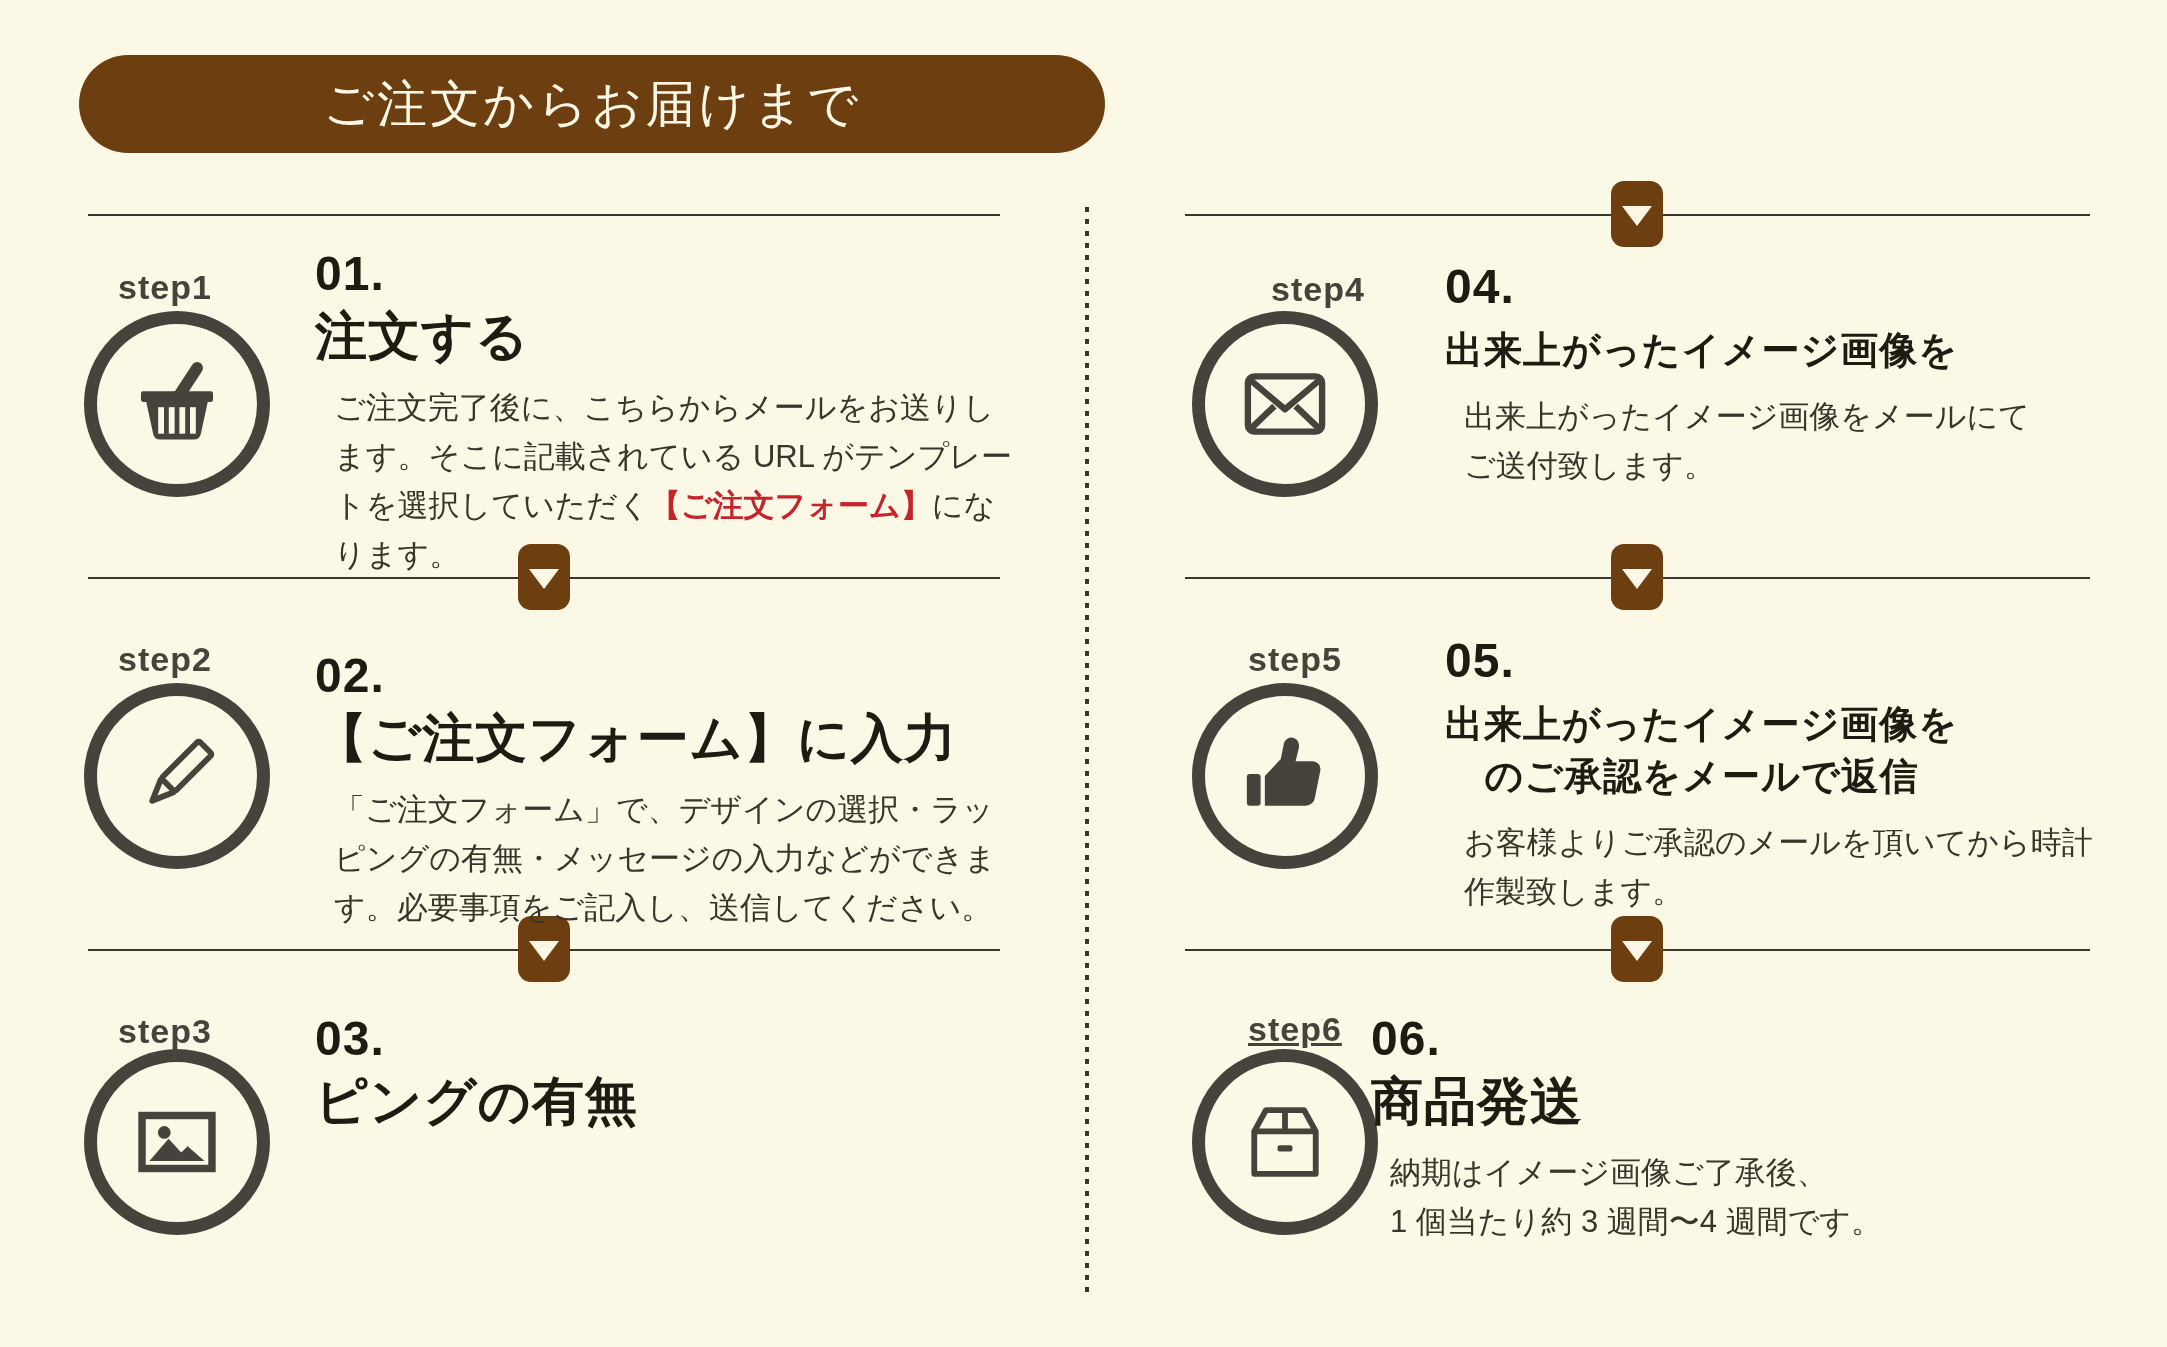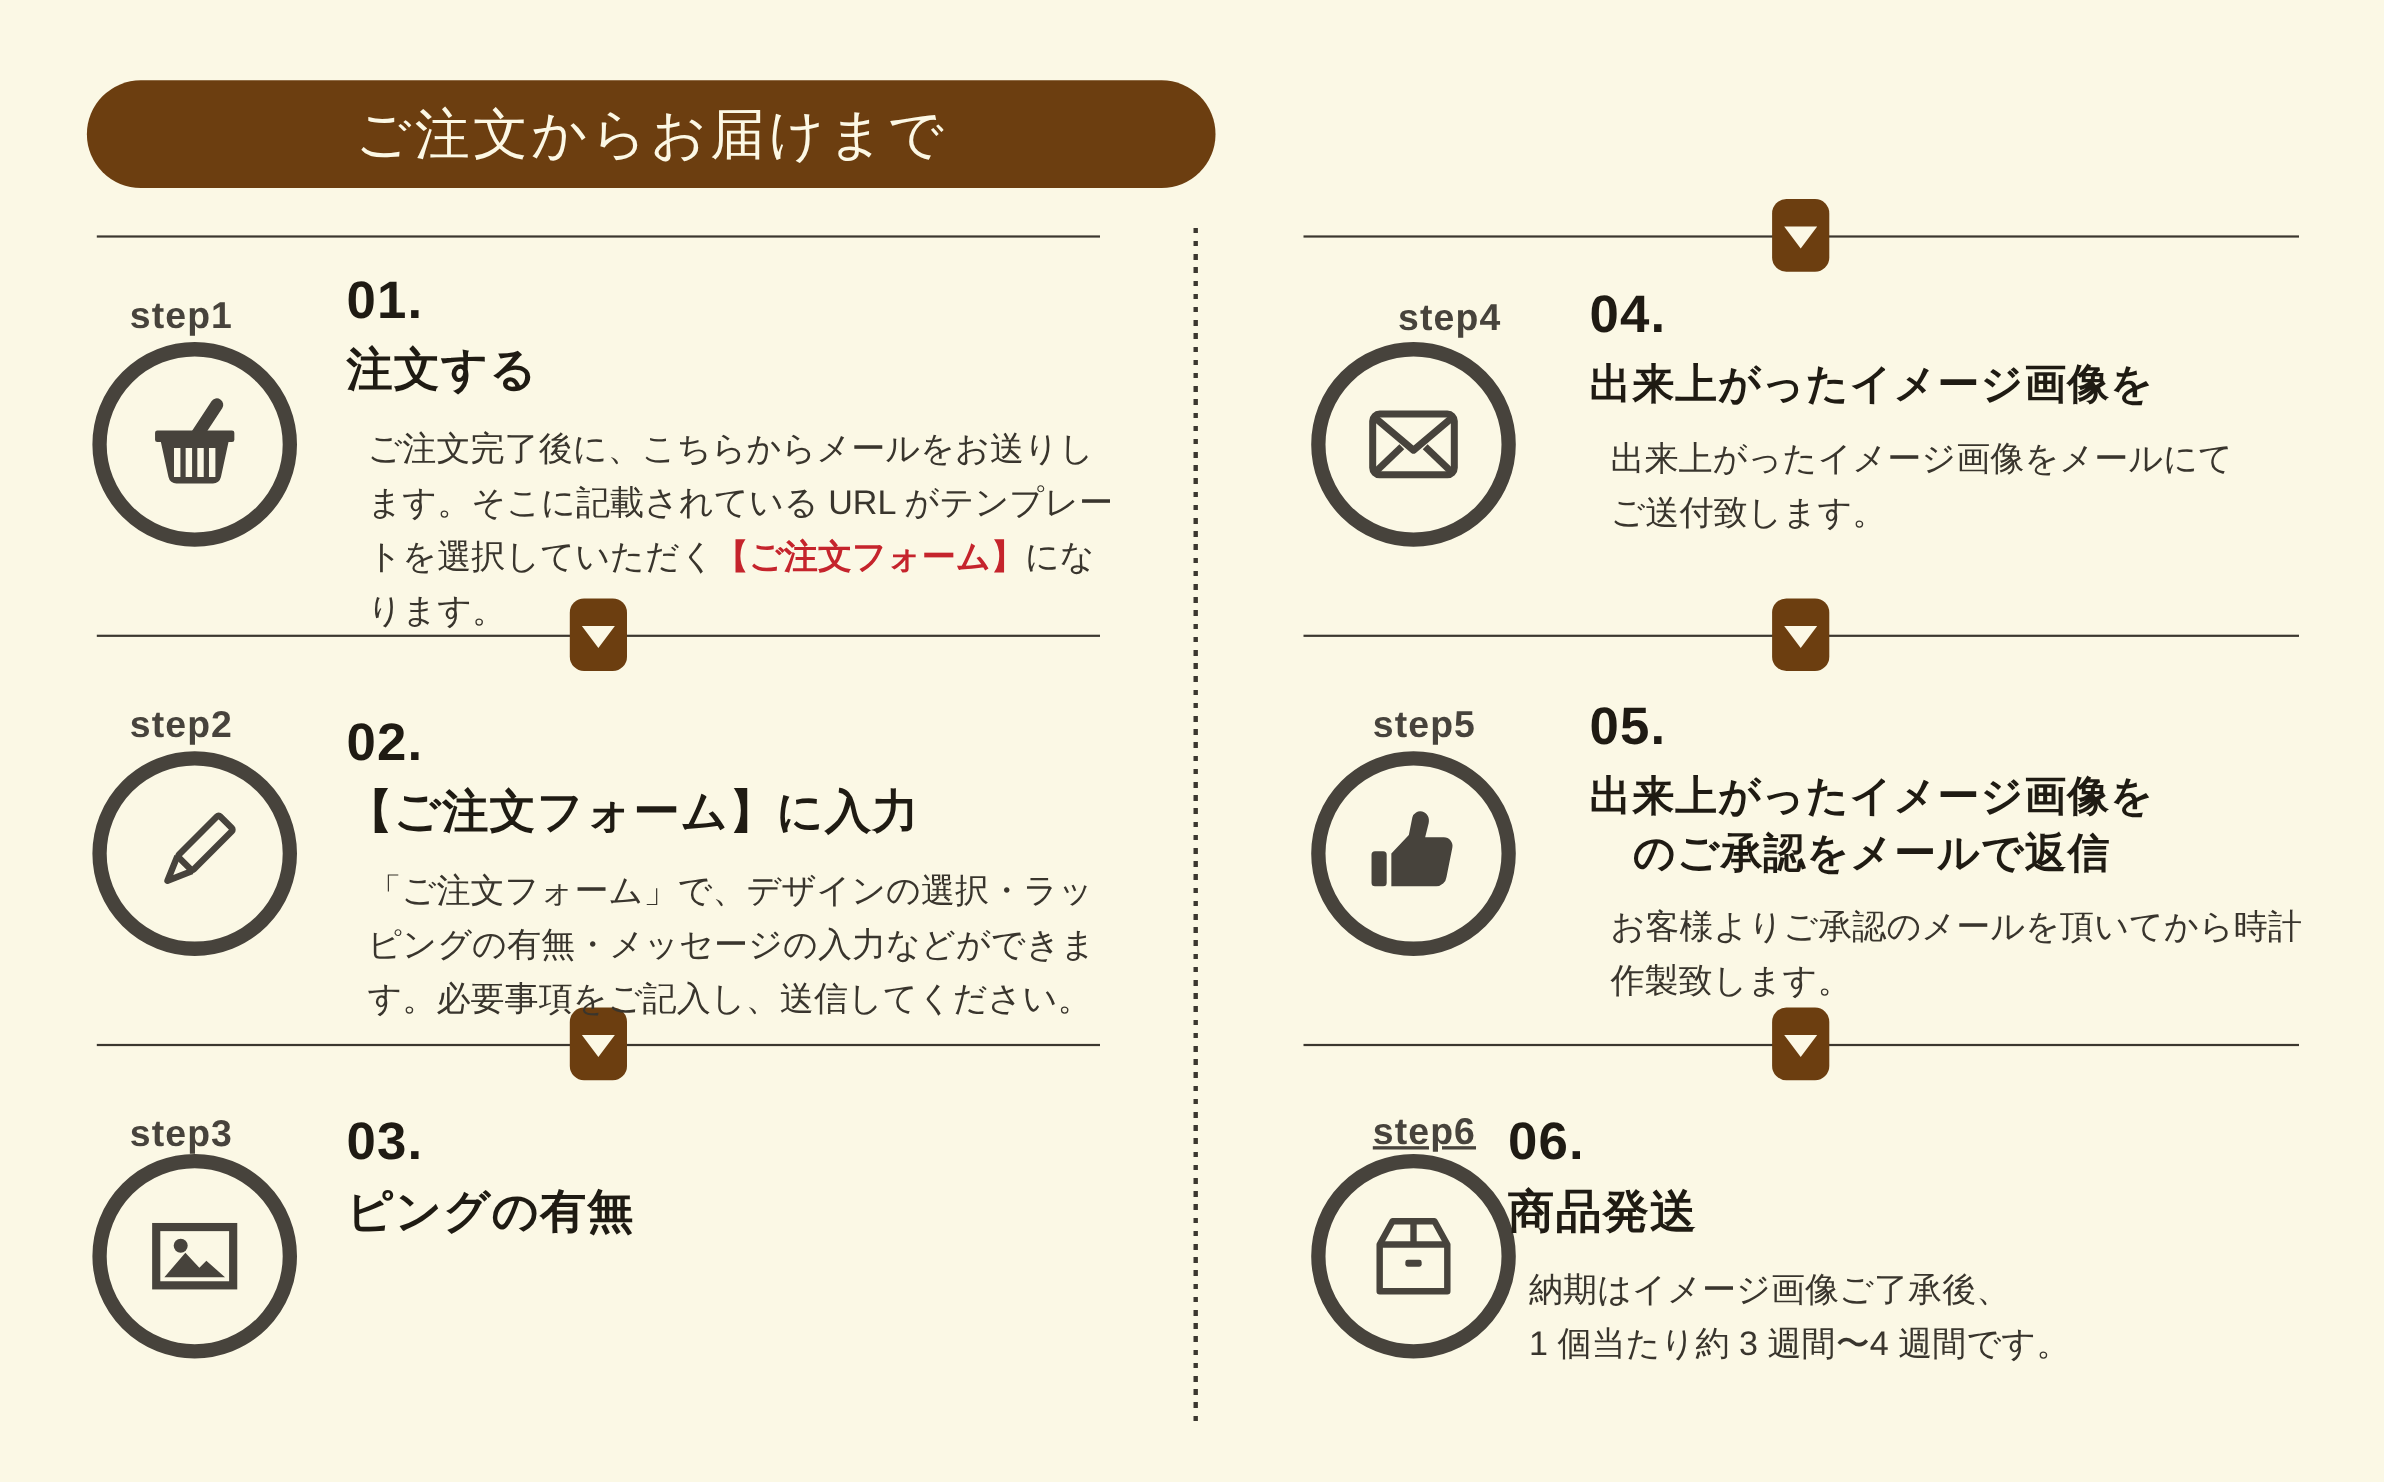--- a/index.html
+++ b/index.html
@@ -5,21 +5,21 @@
   :root{
     --background:#FBF8E5; --brown:#6C3E10; --red:#C5242C; --heading:#1F1B13;
     --body_text:#39352D; --icon:#47433C; --pill_text:#FCF8E5; --line:#3B372F;
   }
   *{box-sizing:border-box;}
   html,body{margin:0;padding:0;}
   body{background:var(--background);font-family:"Liberation Sans","DejaVu Sans",sans-serif;}
   .stage{position:relative;width:2167px;height:1347px;background:var(--background);overflow:hidden;}
 
   
-  .pill{position:absolute;left:79px;top:73px;width:1026px;height:98px;background:var(--brown);
+  .pill{position:absolute;left:79px;top:55px;width:1026px;height:98px;background:var(--brown);
         border-radius:60px;display:flex;align-items:center;justify-content:center;}
   .pill span{color:var(--pill_text);font-size:50px;font-weight:500;letter-spacing:3px;}
 
   
   .vdot{position:absolute;left:1085px;top:207px;width:4px;height:1088px;
         background:repeating-linear-gradient(to bottom,var(--line) 0 5px,transparent 5px 12px);}
   .hline{position:absolute;height:2px;background:var(--line);}
   .hl-l{left:88px;width:912px;}
   .hl-r{left:1185px;width:905px;}
   .r1{top:214px;} .r2{top:577px;} .r3{top:949px;}
@@ -33,21 +33,21 @@
   .a1{top:181px;} .a2{top:544px;} .a3{top:916px;}
 
   
   .step-label{position:absolute;font-size:34px;font-weight:bold;color:var(--icon);letter-spacing:1px;}
   .ring{position:absolute;width:186px;height:186px;border:13px solid var(--icon);border-radius:50%;}
   .ring svg{position:absolute;inset:0;margin:auto;width:106px;height:106px;color:var(--icon);}
   .content{position:absolute;}
   .w-l{width:700px;} .w-r{width:660px;}
   .heading{display:flex;align-items:flex-start;color:var(--heading);font-weight:bold;line-height:62px;flex-direction:column;}
   .heading .num{font-size:48px;margin-right:12px;letter-spacing:1px;}
-  .heading .ttl{font-size:42px;letter-spacing:1px;text-align:right;}
+  .heading .ttl{font-size:52px;letter-spacing:1px;text-align:right;}
   .heading .tlines{font-size:38px;line-height:52px;text-align:center;letter-spacing:1px;padding-top:6px;}
   .desc{margin-top:16px;font-size:31px;line-height:49px;color:var(--body_text);}
   .desc .line{white-space:nowrap;margin-left:19px;}
   .em{color:var(--red);font-weight:bold;}
 
   
   .lb1{left:118px;top:268px;} .rg1{left:84px;top:311px;}  .ct1{left:315px;top:243px;}
   .lb2{left:118px;top:640px;} .rg2{left:84px;top:683px;}  .ct2{left:315px;top:645px;}
   .lb3{left:118px;top:1012px;}.rg3{left:84px;top:1049px;} .ct3{left:315px;top:1008px;}
   .lb4{left:1248px;top:270px;margin-left:23px;} .rg4{left:1192px;top:311px;} .ct4{left:1445px;top:256px;}

